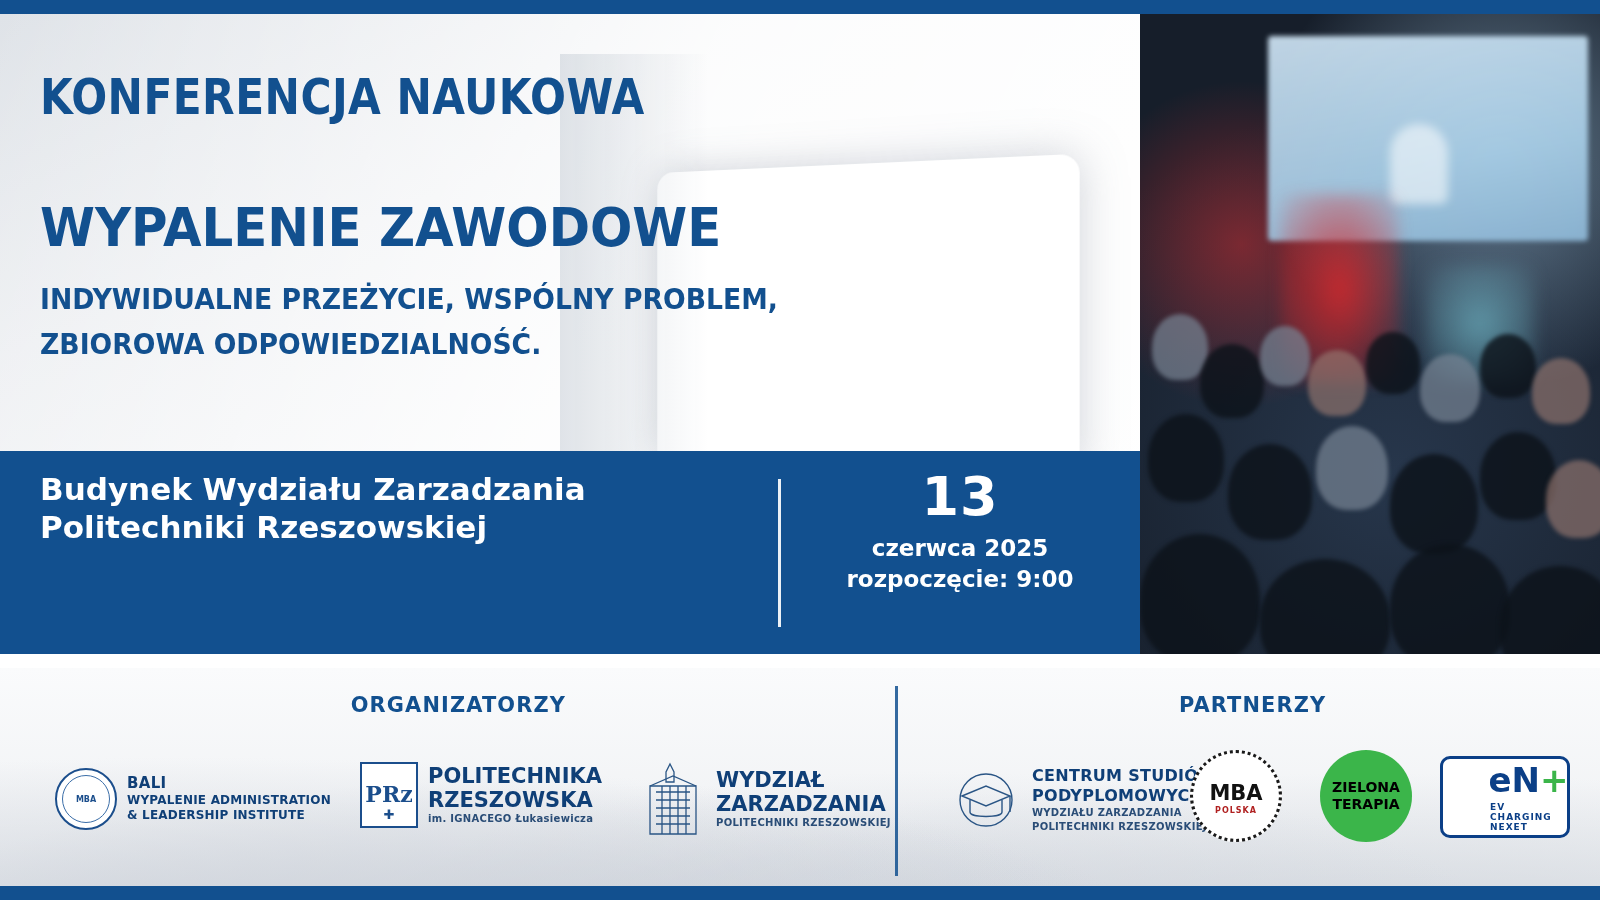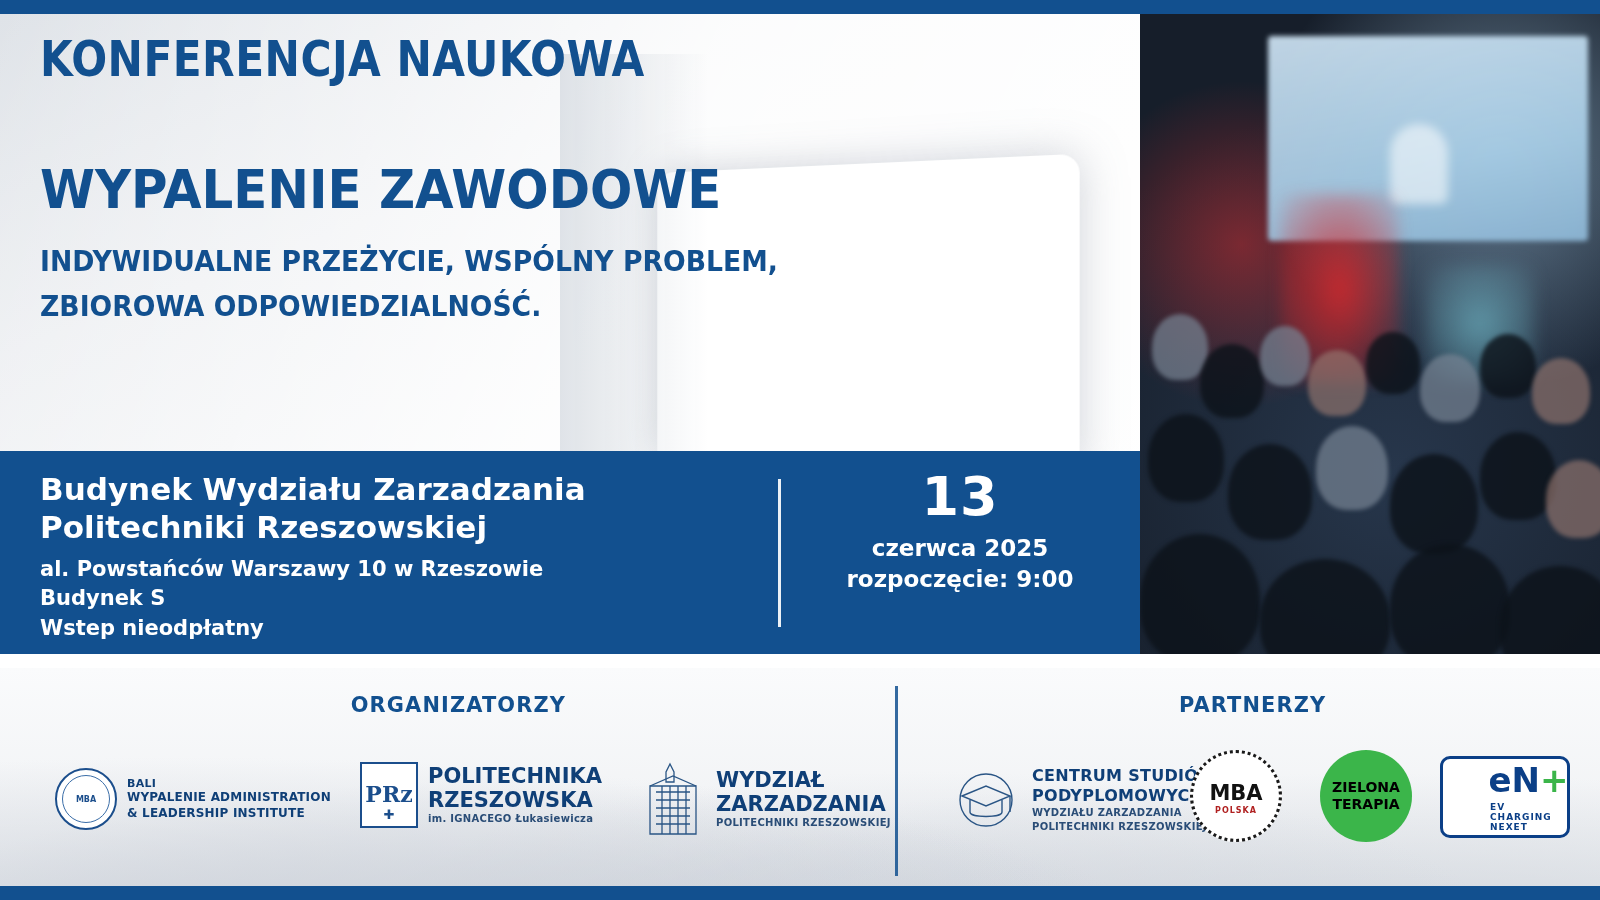--- a/index.html
+++ b/index.html
@@ -48,21 +48,21 @@
   }
   .hero-photo:after {
     content: "";
     position: absolute;
     left: 560px; top: 40px;
     width: 150px; height: 400px;
     background: linear-gradient(90deg, rgba(200,207,215,0.55), rgba(255,255,255,0));
   }
   .hero-inner {
     position: relative;
-    padding: 20px 40px 0 40px;
+    padding: 58px 40px 0 40px;
   }
   .kicker {
     font-size: 50px;
     font-weight: 700;
     letter-spacing: 0.5px;
     color: #12508f;
     font-family: "DejaVu Sans", sans-serif;
     font-stretch: condensed;
     transform: scaleX(0.94);
     transform-origin: left center;
@@ -241,21 +241,21 @@
     opacity: 0.85;
   }
   .logos { position: absolute; top: 80px; left: 0; width: 1600px; height: 130px; }
   .logo {
     position: absolute;
     display: flex;
     align-items: center;
     gap: 10px;
   }
   .logo-txt { color: #0f3f77; font-family: "DejaVu Sans", sans-serif; }
-  .lt1 { font-size: 11px; font-weight: 700; letter-spacing: 0.3px; line-height: 1.25; }
+  .lt1 { font-size: 15px; font-weight: 700; letter-spacing: 0.3px; line-height: 1.25; }
   .lt2 { font-size: 12px; font-weight: 700; letter-spacing: 0.2px; line-height: 1.3; }
   .lt3 { font-size: 10px; font-weight: 600; letter-spacing: 0.3px; line-height: 1.35; color:#2a4d77; }
   .lt-big { font-size: 21px; font-weight: 700; line-height: 1.15; }
   
   .seal {
     width: 62px; height: 62px; border-radius: 50%;
     border: 2px solid #1b4e8c;
     position: relative;
     background: #ffffff;
   }
@@ -396,25 +396,20 @@
       <div class="head" style="left:360px; top:552px; width:120px; height:120px;"></div>
     </div>
   </div>
 
   <div class="band">
     <div class="band-left">
       <div class="venue-1">
         <div>Budynek Wydziału Zarzadzania</div>
         <div>Politechniki Rzeszowskiej</div>
       </div>
-      <div class="venue-2">
-        <div>al. Powstańców Warszawy 10 w Rzeszowie</div>
-        <div>Budynek S</div>
-        <div>Wstep nieodpłatny</div>
-      </div>
     </div>
     <div class="band-divider"></div>
     <div class="band-right">
       <div class="day">13</div>
       <div class="month">czerwca 2025</div>
       <div class="start">rozpoczęcie: 9:00</div>
     </div>
   </div>
 
   <div class="footer">

